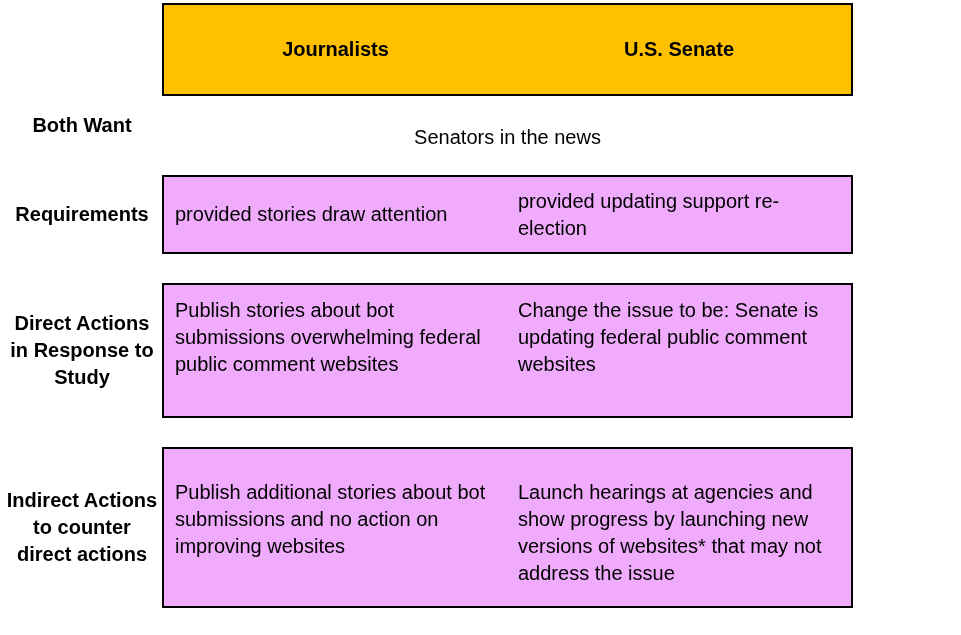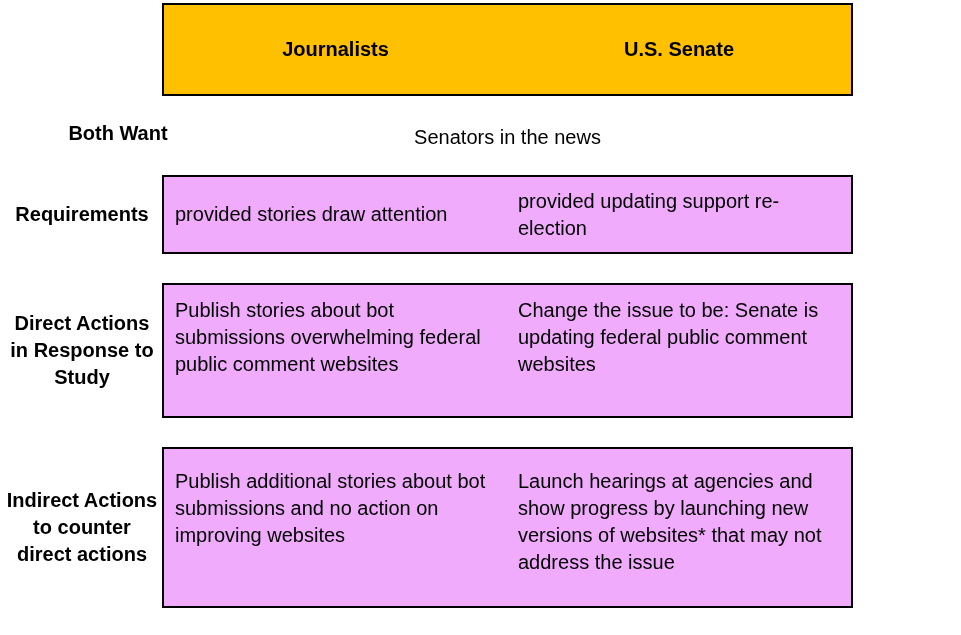--- a/index.html
+++ b/index.html
@@ -38,21 +38,21 @@
   .row-label {
     position: absolute;
     left: 0;
     width: 164px;
     text-align: center;
     font-weight: bold;
     font-size: 20px;
     line-height: 27px;
     white-space: pre-line;
   }
-  .label-both-want    { top: 120px; padding-left: 36px; }
+  .label-both-want    { top: 112px; }
   .label-requirements { top: 201px; }
   .label-direct       { top: 310px; }
   .label-indirect     { top: 487px; }
   .spanning-content {
     position: absolute;
     left: 162px;
     width: 691px;
     top: 124px;
     text-align: center;
     font-size: 20px;
@@ -63,21 +63,21 @@
   .indirect-box { top: 447px; height: 161px; }
   .body-cell {
     font-size: 20px;
     line-height: 27px;
     white-space: pre-line;
     padding-left: 11px;
     padding-right: 4px;
     box-sizing: border-box;
   }
   .direct-box .body-cell   { padding-top: 12px; }
-  .indirect-box .body-cell { padding-top: 19px; }
+  .indirect-box .body-cell { padding-top: 30px; }
 </style>
 </head>
 <body>
 
 <div class="canvas">
 
   <div class="box header-box" style="background: rgb(255, 192, 0);">
     <div class="header-cell cell-left">Journalists</div>
     <div class="header-cell cell-right">U.S. Senate</div>
   </div>

